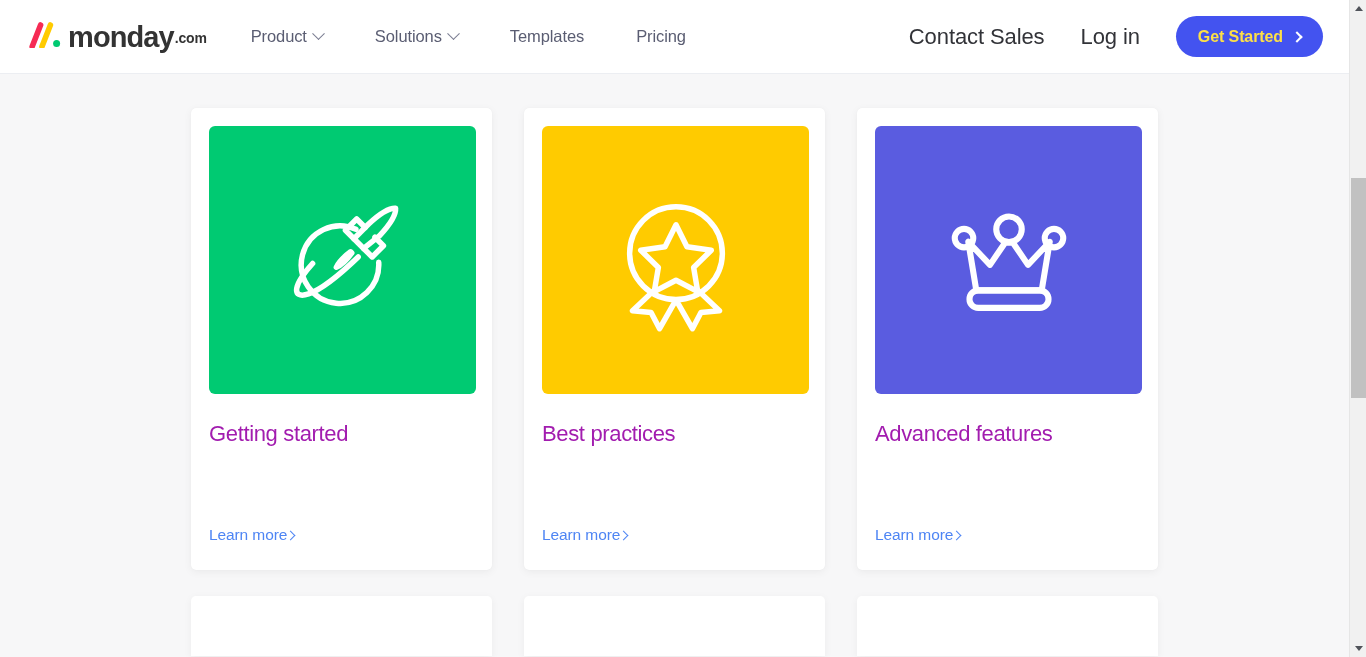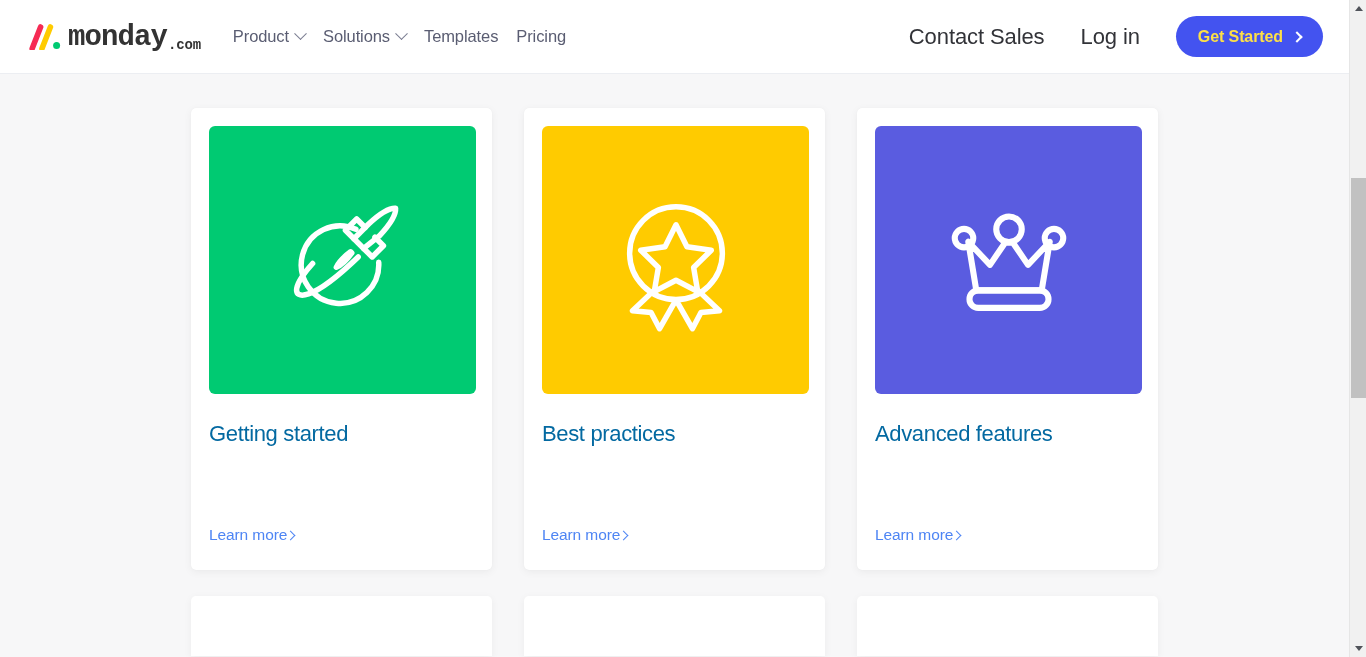--- a/index.html
+++ b/index.html
@@ -41,24 +41,22 @@
     display: flex;
     align-items: center;
     padding: 0 26px 0 28px;
     border-bottom: 1px solid #eceef2;
     position: relative;
     z-index: 5;
   }
 
   .brand {
     display: flex;
-    align-items: center;
-    margin-right: 32px;
-    cursor: pointer;
-    font-family: Liberation Mono, monospace;
+    margin-right: 44px;
+    cursor: pointer;
   }
 
   .brand-mark {
     display: block;
     margin-right: 6px;
   }
 
   .brand-word {
     font-size: 29px;
     font-weight: 700;
@@ -75,21 +73,21 @@
     letter-spacing: -0.2px;
     color: #333333;
     position: relative;
     top: 8px;
     margin-left: 1px;
   }
 
   .nav-main {
     display: flex;
     align-items: center;
-    gap: 18px;
+    gap: 52px;
   }
 
   .nav-item {
     font-size: 16.5px;
     color: #5a5d72;
     letter-spacing: -0.1px;
     cursor: pointer;
     display: flex;
     align-items: center;
     gap: 7px;
@@ -180,21 +178,21 @@
     border-radius: 6px;
     display: flex;
     align-items: center;
     justify-content: center;
     flex: 0 0 auto;
   }
 
   .card-title {
     font-size: 22px;
     font-weight: 400;
-    color: #0369a1;
+    color: #a21caf;
     letter-spacing: -0.35px;
     margin-top: 26px;
     line-height: 1.25;
   }
 
   .card-spacer { flex: 1 1 auto; }
 
   .learn-more {
     display: flex;
     align-items: center;

